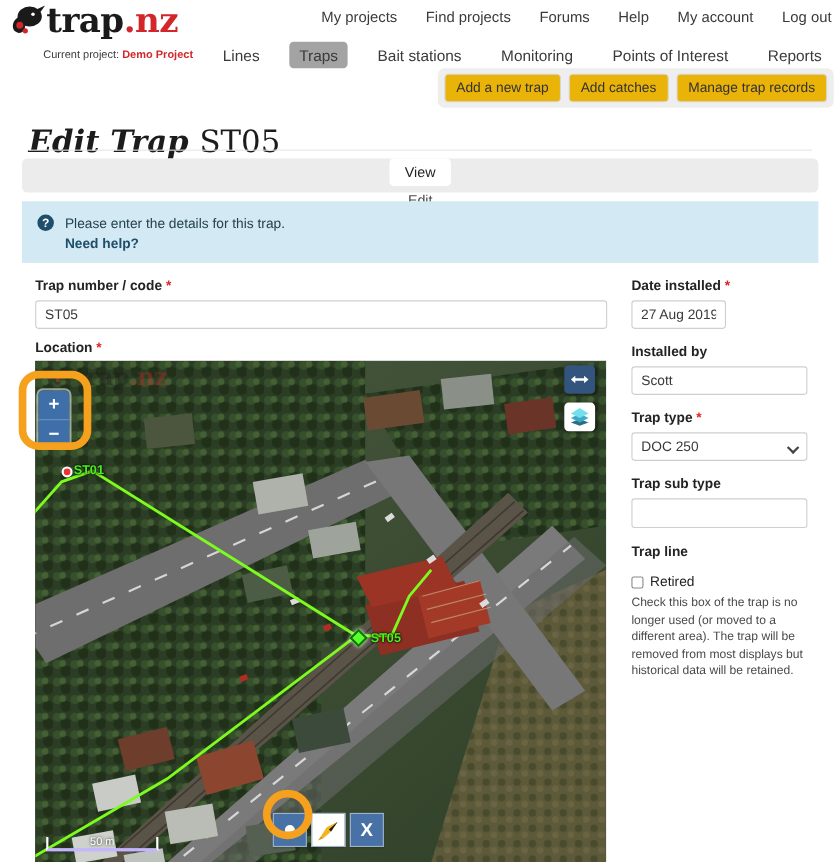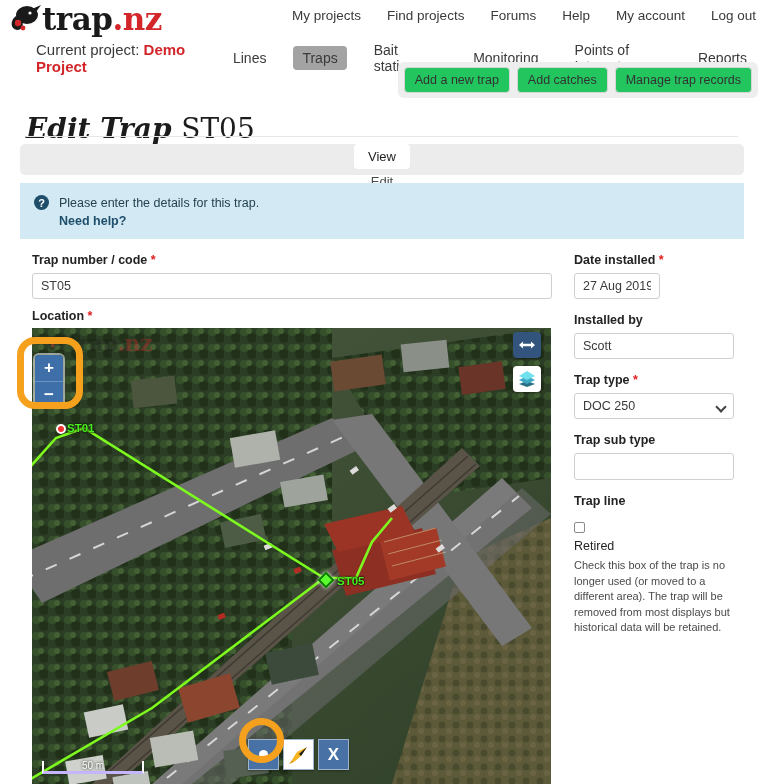--- a/index.html
+++ b/index.html
@@ -21,28 +21,28 @@
   .logo-text { font-family:"DejaVu Serif","Liberation Serif",serif; font-size:31px; font-weight:bold; letter-spacing:-0.5px; line-height:1; }
   .logo-text .b { color:#1a1a1a; }
   .logo-text .r { color:#d3262a; }
 
   .mainnav { position:absolute; right:8px; top:8px; display:flex; gap:26px; }
   .mainnav a { color:#3a3a3a; text-decoration:none; font-size:13.5px; }
 
   
   .projnav { position:relative; height:30px; }
   .projnav-inner { position:absolute; right:8px; top:0; display:flex; align-items:center; gap:18px; }
-  .curproj { font-size:15px; color:#3a3a3a;margin-left:36px; }
+  .curproj { font-size:10px; color:#3a3a3a; }
   .curproj b { color:#d3262a; font-weight:bold; }
   .projnav-inner a { color:#3a3a3a; text-decoration:none; font-size:14px; padding:4px 9px; border-radius:4px; }
   .projnav-inner a.active { background:#a3a3a3; }
 
   
   .actionwrap { position:absolute; right:6px; top:62px; background:#eeeeee; border-radius:6px; padding:5px 6px; display:flex; gap:7px; }
-  .actbtn { background:#22c55e; border:1px solid #d6d6d6; border-radius:4px; font-size:12.5px; color:#333; padding:5px 10px; font-family:"Liberation Sans",sans-serif; cursor:pointer; }
+  .actbtn { background:#eab308; border:1px solid #d6d6d6; border-radius:4px; font-size:12.5px; color:#333; padding:5px 10px; font-family:"Liberation Sans",sans-serif; cursor:pointer; }
 
   
   .ptitle { position:absolute; left:26px; top:93px; font-family:"DejaVu Serif","Liberation Serif",serif; font-size:28px; color:#1c1c1c; }
   .ptitle .em { font-weight:bold; font-style:italic; }
   .ptitle .pl { font-weight:normal; font-style:normal; }
   .title-rule { position:absolute; left:26px; top:136px; width:712px; height:1px; background:#e6e6e6; }
 
   
   .tabbar { position:absolute; left:20px; top:144px; width:724px; height:31px; background:#ececec; border-radius:5px; display:flex; align-items:center; padding:0 4px;flex-direction:column; }
   .tab { font-size:13px; color:#4a4a4a; padding:5px 14px; border-radius:4px; cursor:pointer; }
@@ -60,21 +60,21 @@
   .finput { width:100%; height:26px; border:1px solid #cfcfcf; border-radius:3px; background:#fff; font-size:12.5px; color:#3a3a3a; padding:0 8px; font-family:"Liberation Sans",sans-serif; }
   .fselect { width:100%; height:26px; border:1px solid #cfcfcf; border-radius:3px; background:#fff; font-size:12.5px; color:#3a3a3a; padding:0 22px 0 8px; font-family:"Liberation Sans",sans-serif;
     appearance:none; -webkit-appearance:none; position:relative; }
   .selwrap { position:relative; }
   .selwrap::after { content:""; position:absolute; right:9px; top:10px; width:6px; height:6px; border-right:2px solid #444; border-bottom:2px solid #444; transform:rotate(45deg); pointer-events:none; }
 
   .leftcol { position:absolute; left:32px; top:253px; width:520px; }
   .rightcol { position:absolute; left:574px; top:253px; width:160px; }
   .fgroup { margin-bottom:14px; }
 
-  .chkrow { display:flex; gap:6px; margin-top:2px;flex-direction:column; }
+  .chkrow { display:flex; align-items:center; gap:6px; margin-top:2px; }
   .chkbox { width:11px; height:11px; border:1px solid #8a8a8a; border-radius:2px; background:#fff; }
   .chklabel { font-size:12.5px; color:#232323; }
   .helptxt { font-size:11px; color:#4a4a4a; line-height:1.42; margin-top:5px; }
 
   
   .maplabel { position:absolute; left:32px; top:309px; }
   .map { position:absolute; left:32px; top:328px; width:519px; height:456px; overflow:hidden; background:#43503a; }
   .mapimg { position:absolute; inset:0; }
 
   .watermark { position:absolute; left:14px; top:4px; opacity:.35; display:flex; align-items:center; }

